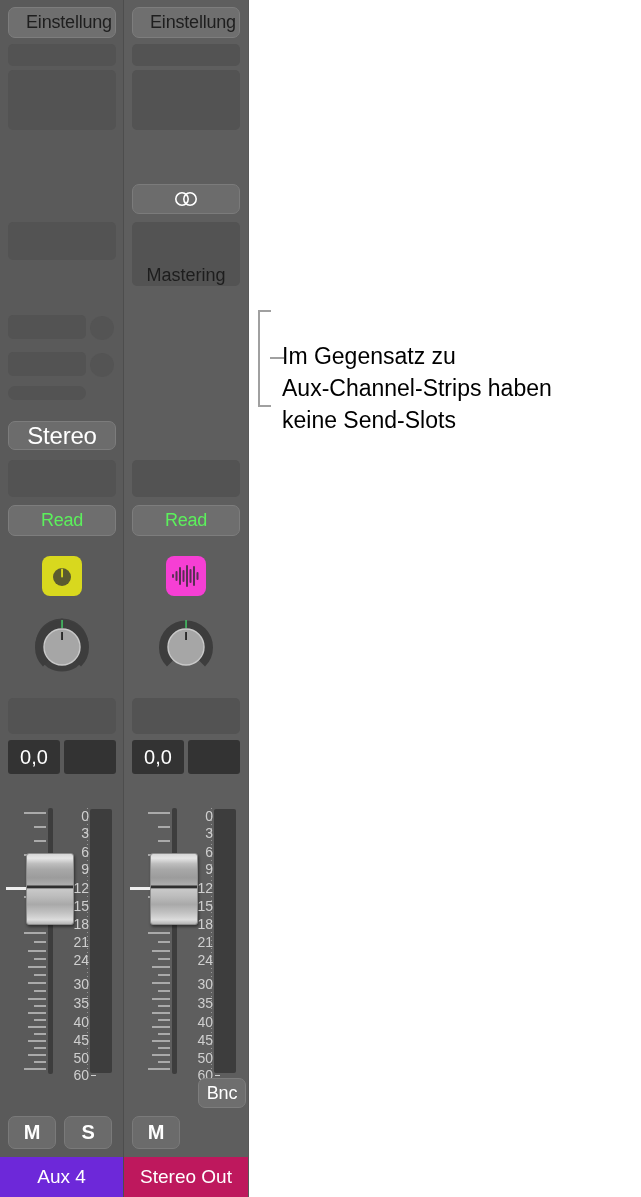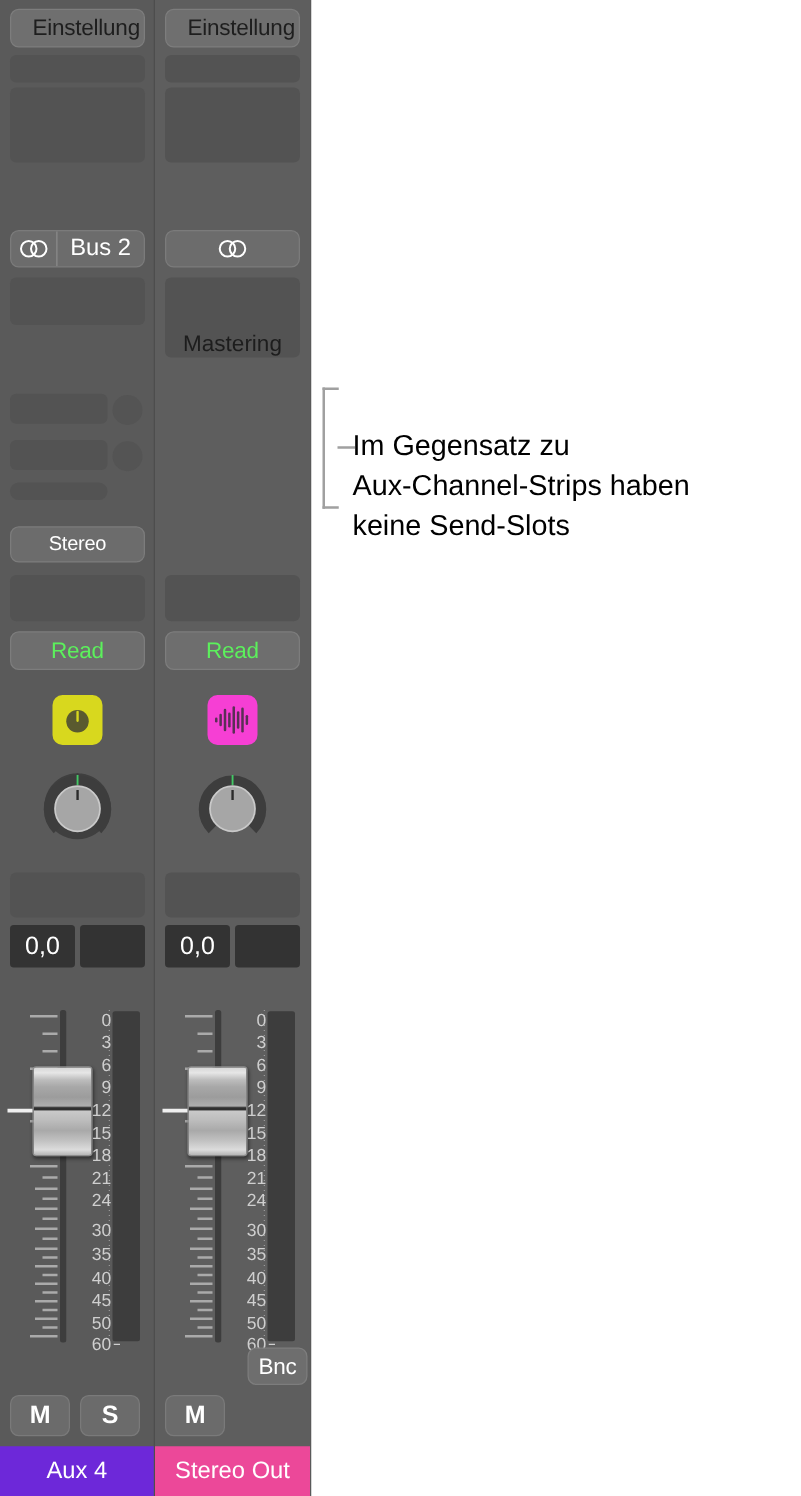--- a/index.html
+++ b/index.html
@@ -89,21 +89,21 @@
   .send-slot-a{left:8px;top:315px;width:78px;height:24px;}
   .send-knob-a{left:90px;top:316px;width:24px;height:24px;}
   .send-slot-b{left:8px;top:352px;width:78px;height:24px;}
   .send-knob-b{left:90px;top:353px;width:24px;height:24px;}
   .send-slot-c{left:8px;top:386px;width:78px;height:14px;}
 
   
   .stereo{
     left:8px;top:421px;width:108px;height:29px;
     border-radius:7px;background:#6c6c6c;border:1px solid #7c7c7c;
-    color:#ffffff;font-size:16px;
+    color:#ffffff;font-size:24px;
   }
   .grpslot{left:8px;top:460px;width:108px;height:37px;}
   .readbtn{
     left:8px;top:505px;width:108px;height:31px;
     border-radius:7px;background:#6e6e6e;border:1px solid #7d7d7d;
     color:#5cf05c;font-size:18px;
   }
 
   
   .tile{
@@ -201,29 +201,20 @@
 
 <div id="mixer">
 
   <div class="strip left">
 
     <div class="btn settings">Einstellung</div>
 
     <div class="slot blankslot1"></div>
     <div class="slot blankslot2"></div>
 
-    <div class="iorow">
-      <div class="io-icon">
-        <svg width="26" height="16" viewBox="0 0 26 16">
-          <circle cx="9" cy="8" r="6.2" fill="none" stroke="#ffffff" stroke-width="1.6"></circle>
-          <circle cx="17" cy="8" r="6.2" fill="none" stroke="#ffffff" stroke-width="1.6"></circle>
-        </svg>
-      </div>
-      <div class="io-label">Bus 2</div>
-    </div>
 
     <div class="slot out-slot"></div>
 
     <div class="slot send-slot-a"></div>
     <div class="sendknob send-knob-a"></div>
     <div class="slot send-slot-b"></div>
     <div class="sendknob send-knob-b"></div>
     <div class="slot thin send-slot-c"></div>
 
     <div class="btn stereo">Stereo</div>
@@ -513,21 +504,21 @@
             <span class="dbdash"></span>
           </div>
         </div>
       <div class="meterbar"></div>
     </div>
 
     <div class="btn bnc">Bnc</div>
 
     <div class="btn msbtn m">M</div>
 
-    <div class="namefield" style="background:#ec4899;">Stereo Out</div>
+    <div class="namefield" style="background:#be185d;">Stereo Out</div>
   </div>
 </div>
 
 <div id="callout">
   <div class="bracket"></div>
   <div class="bracket-tick"></div>
   <div class="calltext">
     <div>Im Gegensatz zu</div>
     <div>Aux-Channel-Strips haben</div>
     <div>keine Send-Slots</div>

